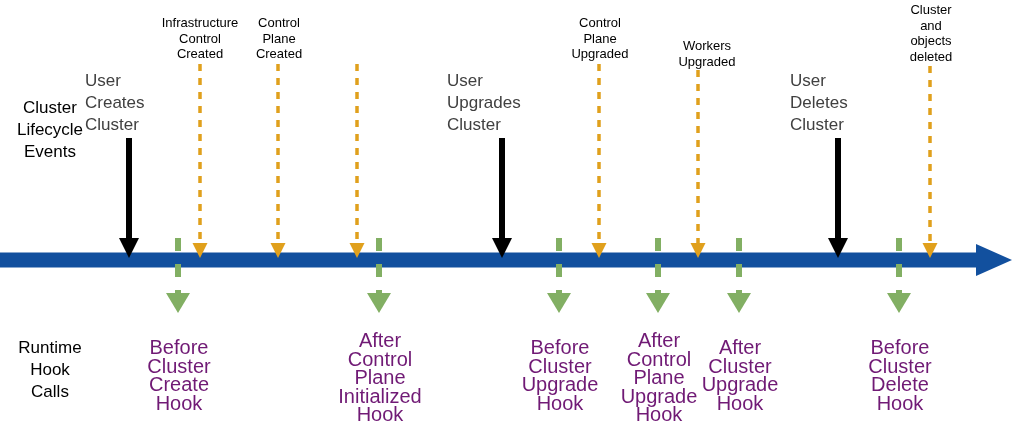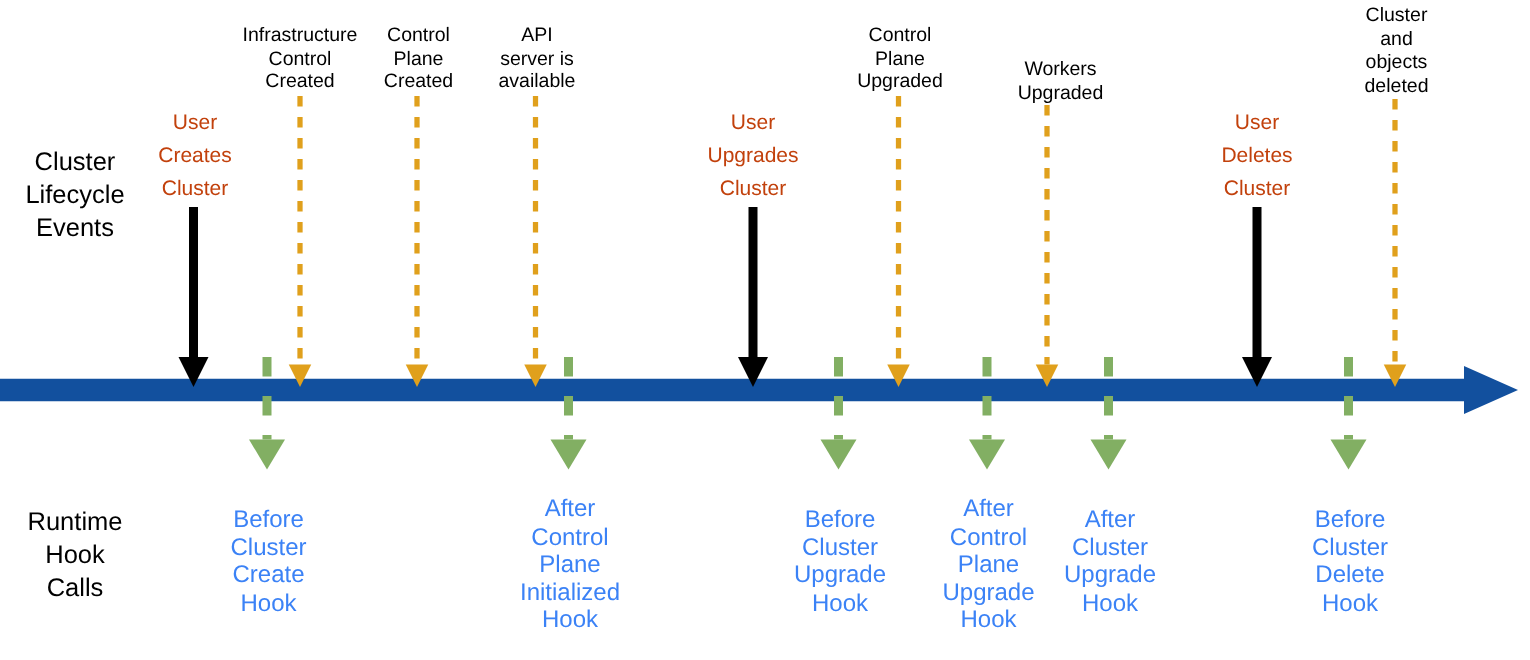--- a/index.html
+++ b/index.html
@@ -21,40 +21,40 @@
   .row-label {
     position: absolute;
     text-align: center;
     font-size: 17px;
     line-height: 22px;
     color: #000000;
     white-space: pre-line;
   }
   .evt-label {
     position: absolute;
-    text-align: center;
-    font-size: 14px;
+    text-align: left;
+    font-size: 17px;
     line-height: 22px;
-    color: #c2410c;
+    color: #404040;
     white-space: pre-line;
   }
   .sys-label {
     position: absolute;
     text-align: center;
     font-size: 13px;
     line-height: 15.5px;
     color: #000000;
     white-space: pre-line;
   }
   .hook-label {
     position: absolute;
     text-align: center;
-    font-size: 16px;
+    font-size: 20px;
     line-height: 18.5px;
-    color: #3b82f6;
+    color: #701a75;
     white-space: pre-line;
   }
   #svg-layer {
     position: absolute;
     left: 0;
     top: 0;
     width: 1020px;
     height: 440px;
   }
 </style>
@@ -122,23 +122,20 @@
   <div class="evt-label" style="left:790px; top:70px; width:96px;">User
 Deletes
 Cluster</div>
 
   <div class="sys-label" style="left:148px; top:15px; width:104px;">Infrastructure
 Control
 Created</div>
   <div class="sys-label" style="left:240px; top:15px; width:78px;">Control
 Plane
 Created</div>
-  <div class="sys-label" style="left:314px; top:15px; width:88px;">API
-server is
-available</div>
   <div class="sys-label" style="left:553px; top:15px; width:94px;">Control
 Plane
 Upgraded</div>
   <div class="sys-label" style="left:660px; top:38px; width:94px;">Workers
 Upgraded</div>
   <div class="sys-label" style="left:886px; top:2px; width:90px;">Cluster
 and
 objects
 deleted</div>
 

